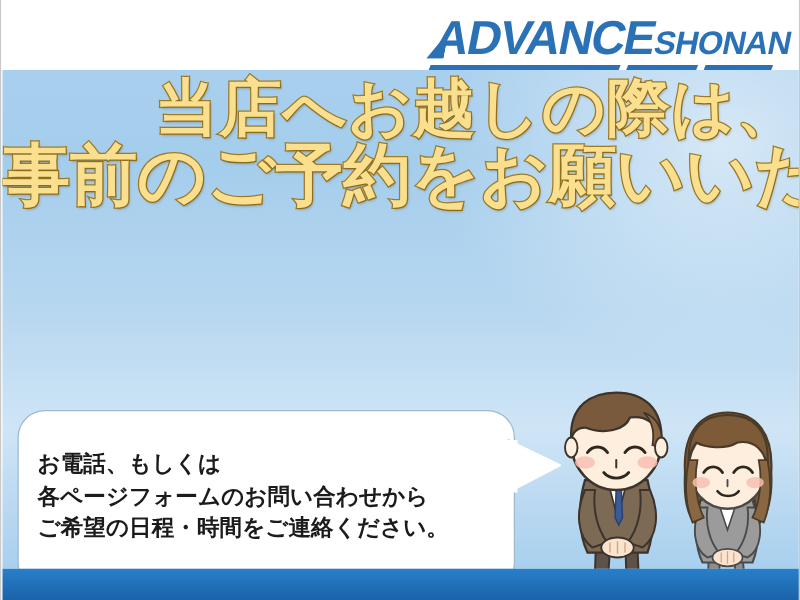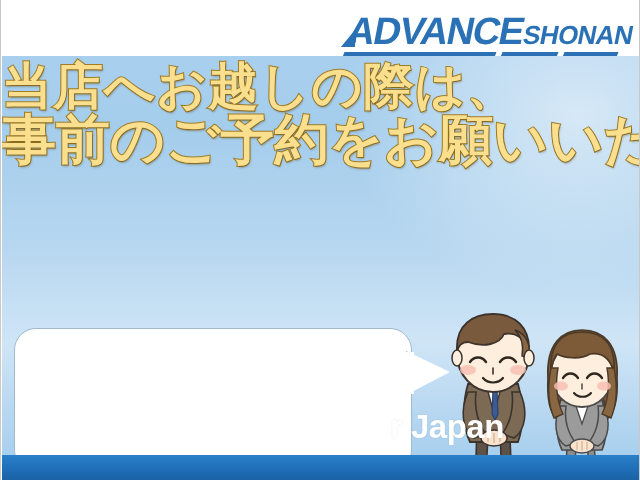--- a/index.html
+++ b/index.html
@@ -108,21 +108,21 @@
     background: radial-gradient(ellipse at 70% 40%, rgba(255,255,255,0.55) 0%, rgba(255,255,255,0) 70%);
     pointer-events: none;
   }
 
   
   .headline {
     position: absolute;
     left: 0;
     top: 6px;
     width: 638px;
-    text-align: left;
+    text-align: right;
     line-height: 0.98;
   }
   .hl-line {
     display: block;
     font-family: "DejaVu Sans", "Liberation Sans", sans-serif;
     font-weight: bold;
     color: #fadf8e;
     -webkit-text-stroke: 2px #a07c24;
     paint-order: stroke fill;
     text-shadow: 1px 2px 2px rgba(90,70,20,0.35);
@@ -338,19 +338,23 @@
 
           <path d="M152 76 L152 81" stroke="#4a4a4a" stroke-width="1.5" stroke-linecap="round"></path>
           <path d="M144 85 C148 90 157 90 161 85" fill="none" stroke="#2e2720" stroke-width="2.1" stroke-linecap="round"></path>
         </g>
       </svg>
     </div>
 
     <div class="bubble"></div>
     <div class="bubble-tail"></div>
     <div class="bubble-tail-fill"></div>
-
-    <div class="watermark">r Japan</div>
+    <div class="bubble-text">
+      <span class="bline">お電話、もしくは</span>
+      <span class="bline">各ページフォームのお問い合わせから</span>
+      <span class="bline">ご希望の日程・時間をご連絡ください。</span>
+    </div>
+
   </div>
 
   <div class="footer-bar"></div>
 
 </div>
 
 </body></html>

